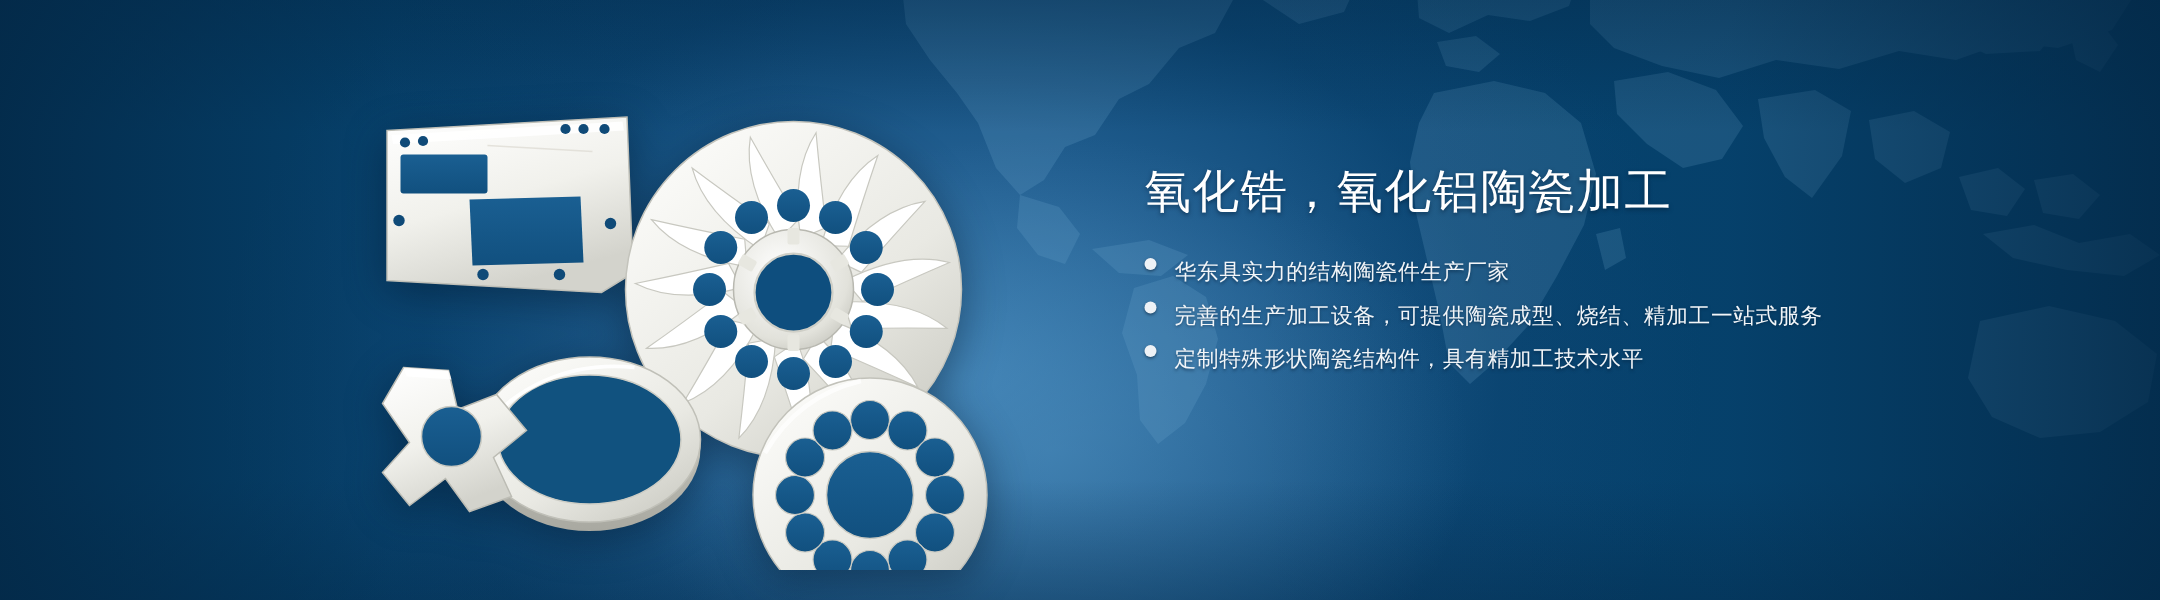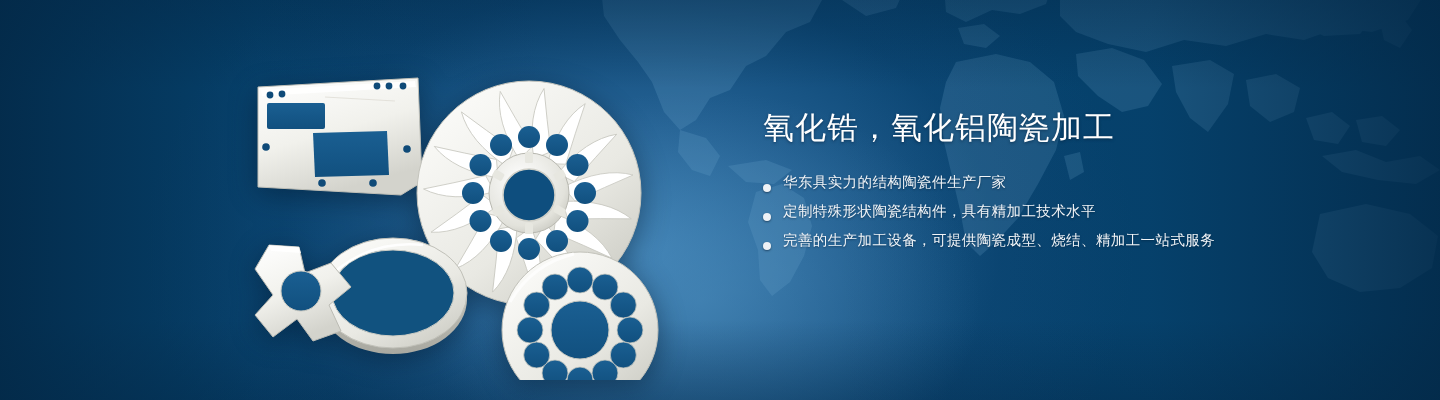--- a/index.html
+++ b/index.html
@@ -63,21 +63,21 @@
   .headline{
     font-size:31px;line-height:40px;color:#ffffff;
     letter-spacing:1px;font-weight:400;
     text-shadow:0 1px 3px rgba(0,25,50,0.55);
     white-space:nowrap;
   }
   .bullets{
     list-style:none;margin:0;padding:0;margin-top:24px;
   }
   .bullet{
-    display:flex;align-items:flex-end;
+    display:flex;align-items:flex-start;
     margin-bottom:9px;
   }
   .dot{
     width:8px;height:8px;border-radius:50%;
     background:#eef2f6;flex:0 0 auto;margin-right:12px;
     box-shadow:0 1px 2px rgba(0,20,40,0.5);
   }
   .btext{
     font-size:14.5px;line-height:20px;color:#f2f5f8;
     letter-spacing:0.4px;white-space:nowrap;
@@ -320,22 +320,22 @@
 
   <div class="copy">
     <div class="headline">氧化锆，氧化铝陶瓷加工</div>
     <ul class="bullets">
       <li class="bullet">
         <span class="dot"></span>
         <span class="btext">华东具实力的结构陶瓷件生产厂家</span>
       </li>
       <li class="bullet">
         <span class="dot"></span>
-        <span class="btext">定制特殊形状陶瓷结构件，具有精加工技术水平</span>
+        <span class="btext">完善的生产加工设备，可提供陶瓷成型、烧结、精加工一站式服务</span>
       </li>
       <li class="bullet">
         <span class="dot"></span>
-        <span class="btext">完善的生产加工设备，可提供陶瓷成型、烧结、精加工一站式服务</span>
+        <span class="btext">定制特殊形状陶瓷结构件，具有精加工技术水平</span>
       </li>
     </ul>
   </div>
 
 </div>
 
 </body></html>

